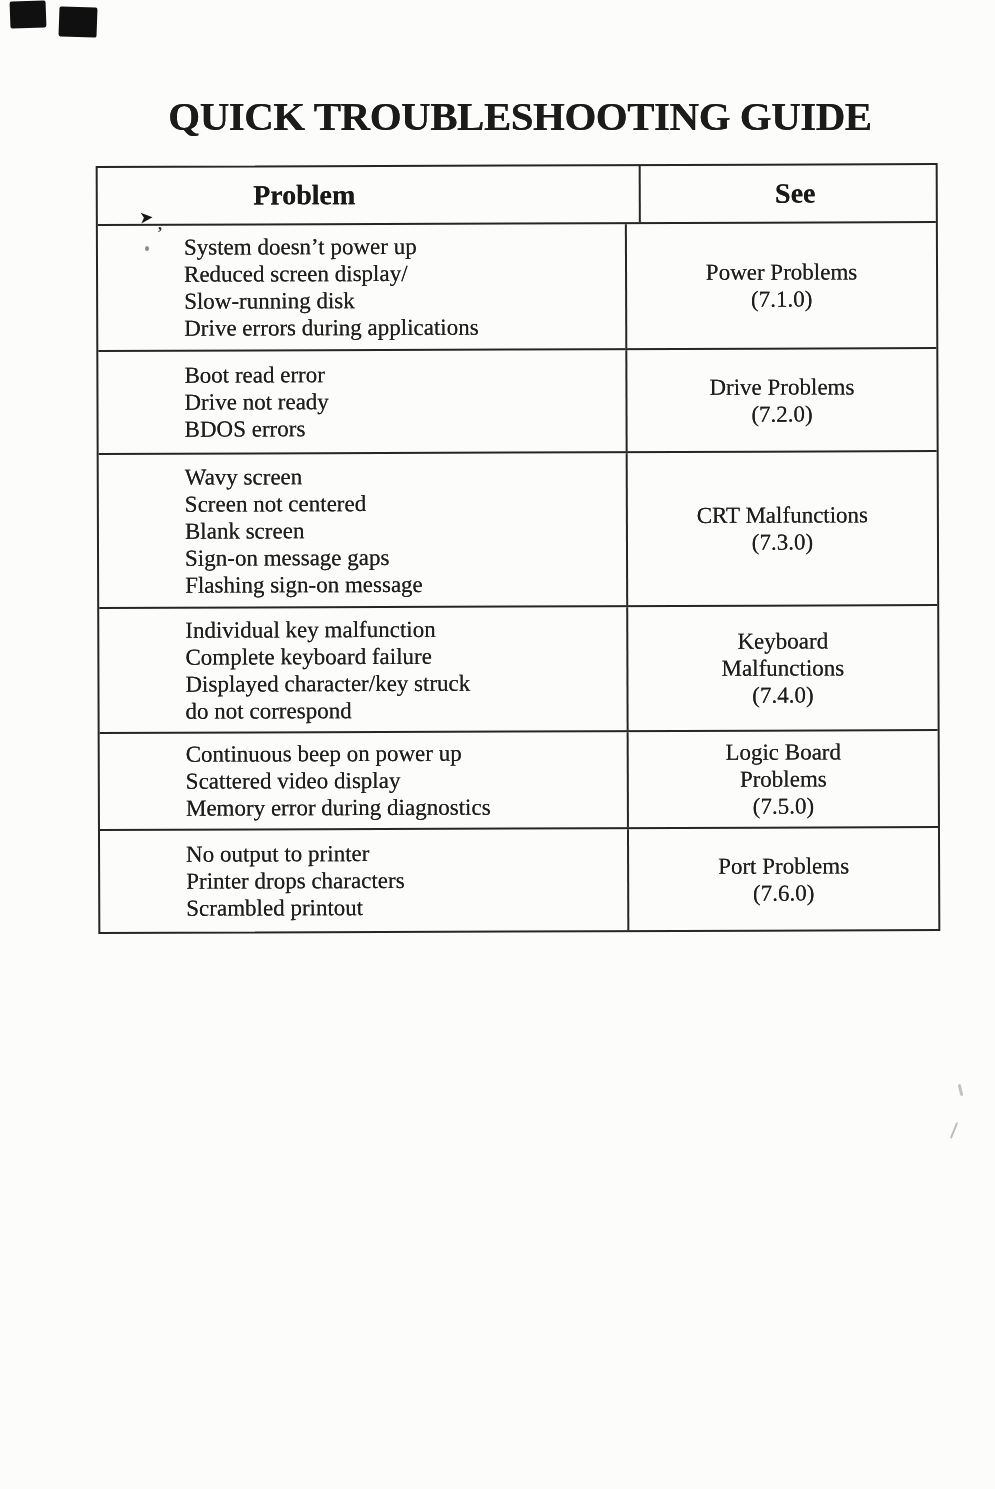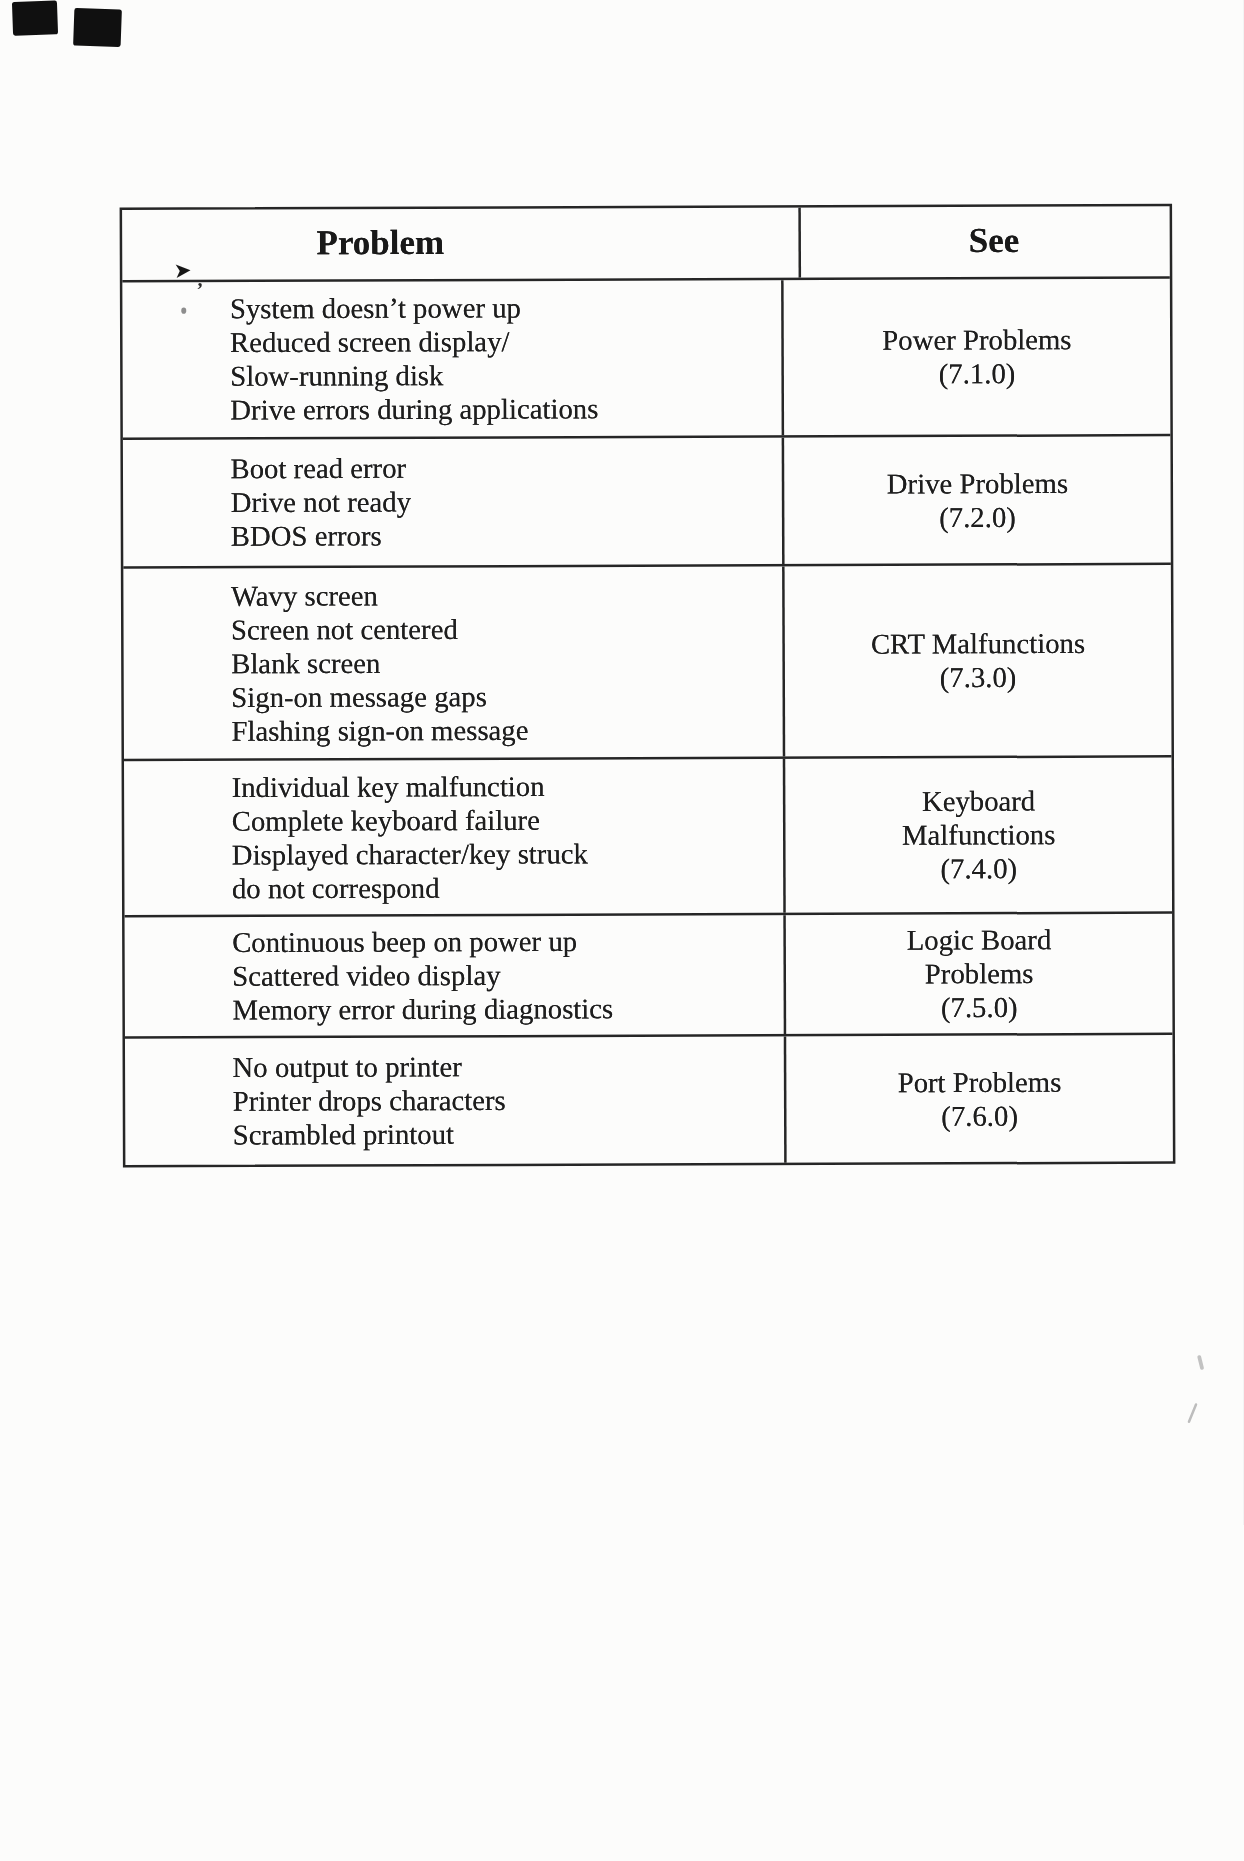--- a/index.html
+++ b/index.html
@@ -148,20 +148,21 @@
   }
 </style>
 </head>
 <body>
 
 <div class="page">
 
   <div class="artifact sq1"></div>
   <div class="artifact sq2"></div>
 
+  <h1 class="title">QUICK TROUBLESHOOTING GUIDE</h1>
 
   <div class="ttable">
 
     <div class="trow row-header">
       <div class="cell left hcell">Problem</div>
       <div class="cell right hcell">See</div>
     </div>
 
     <div class="trow row-1">
       <div class="cell left">

